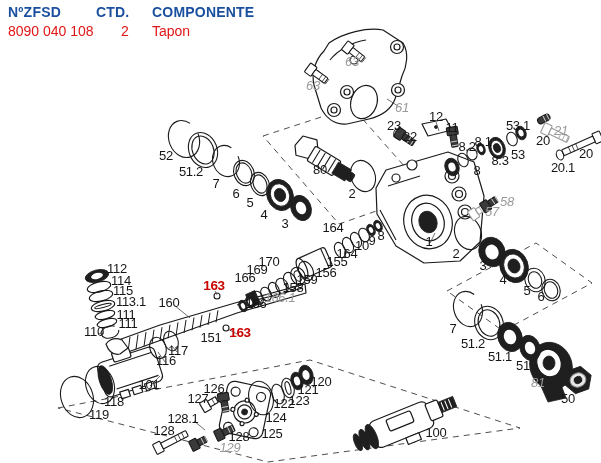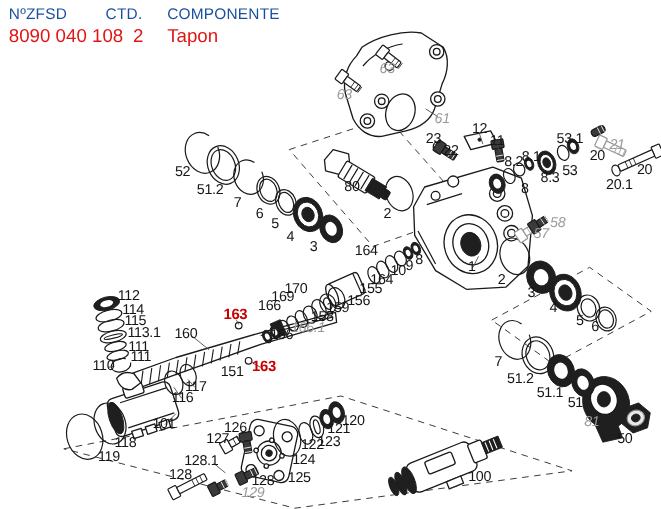--- a/index.html
+++ b/index.html
@@ -1,19 +1,19 @@
 <!DOCTYPE html>
 <html><head>
 <meta charset="utf-8">
 <style>
   html,body{margin:0;padding:0;}
   body{width:601px;height:463px;background:#fff;position:relative;overflow:hidden;
        font-family:"Liberation Sans",sans-serif;}
-  .hc{position:absolute;top:4px;font-weight:normal;font-size:14px;color:#1a4f9f;letter-spacing:0.2px;}
-  .hv{position:absolute;top:23px;font-size:17px;color:#e01616;}
+  .hc{position:absolute;top:4px;font-weight:bold;font-size:14px;color:#1a4f9f;letter-spacing:0.2px;}
+  .hv{position:absolute;top:23px;font-size:14px;color:#e01616;}
   svg{display:block;position:absolute;left:0;top:0;}
   .fw{fill:#fff;stroke:#1a1a1a;stroke-width:1.2;stroke-linejoin:round;}
   .fd{fill:#1f1f1f;stroke:#1f1f1f;stroke-width:0.8;stroke-linejoin:round;}
   .fg{fill:#e9e9e9;stroke:#8f8f8f;stroke-width:1;}
   .ln{fill:none;stroke:#1a1a1a;stroke-width:1.1;}
   .ld{stroke:#4a4a4a;stroke-width:0.8;}
   .dsh{fill:none;stroke:#3a3a3a;stroke-width:0.9;stroke-dasharray:6 5;}
   .lbl{font:13px "Liberation Sans",sans-serif;fill:#161616;text-anchor:middle;letter-spacing:-0.3px;}
   .lbl.g{font-style:italic;fill:#9a9a9a;}
   .lbl.r{font-weight:bold;fill:#c80000;font-size:13.5px;}

